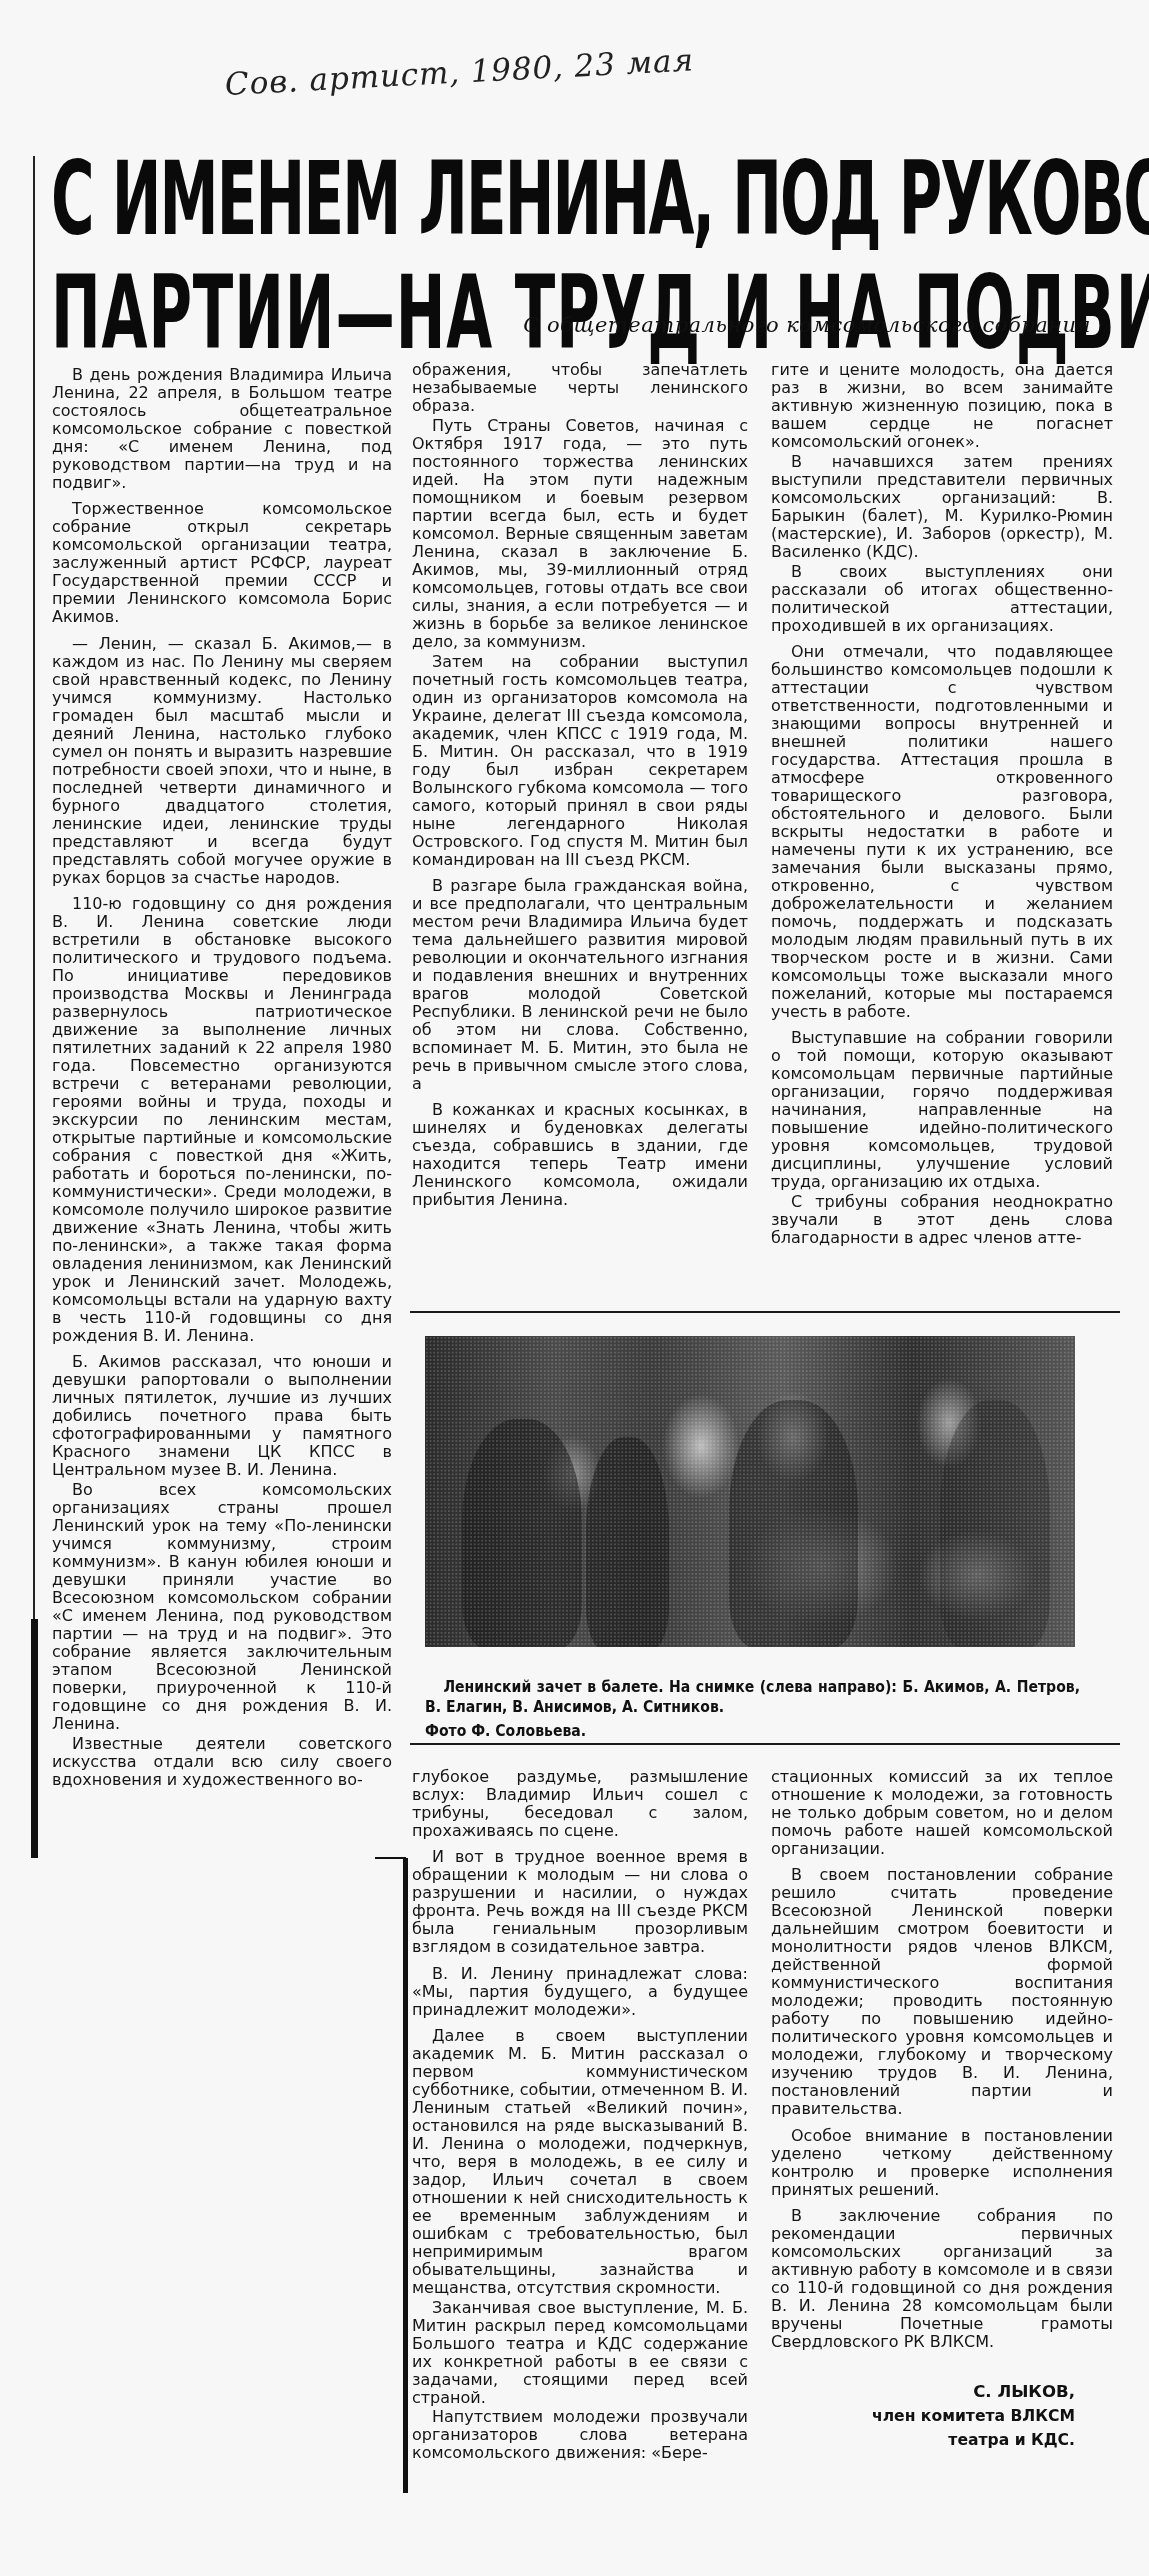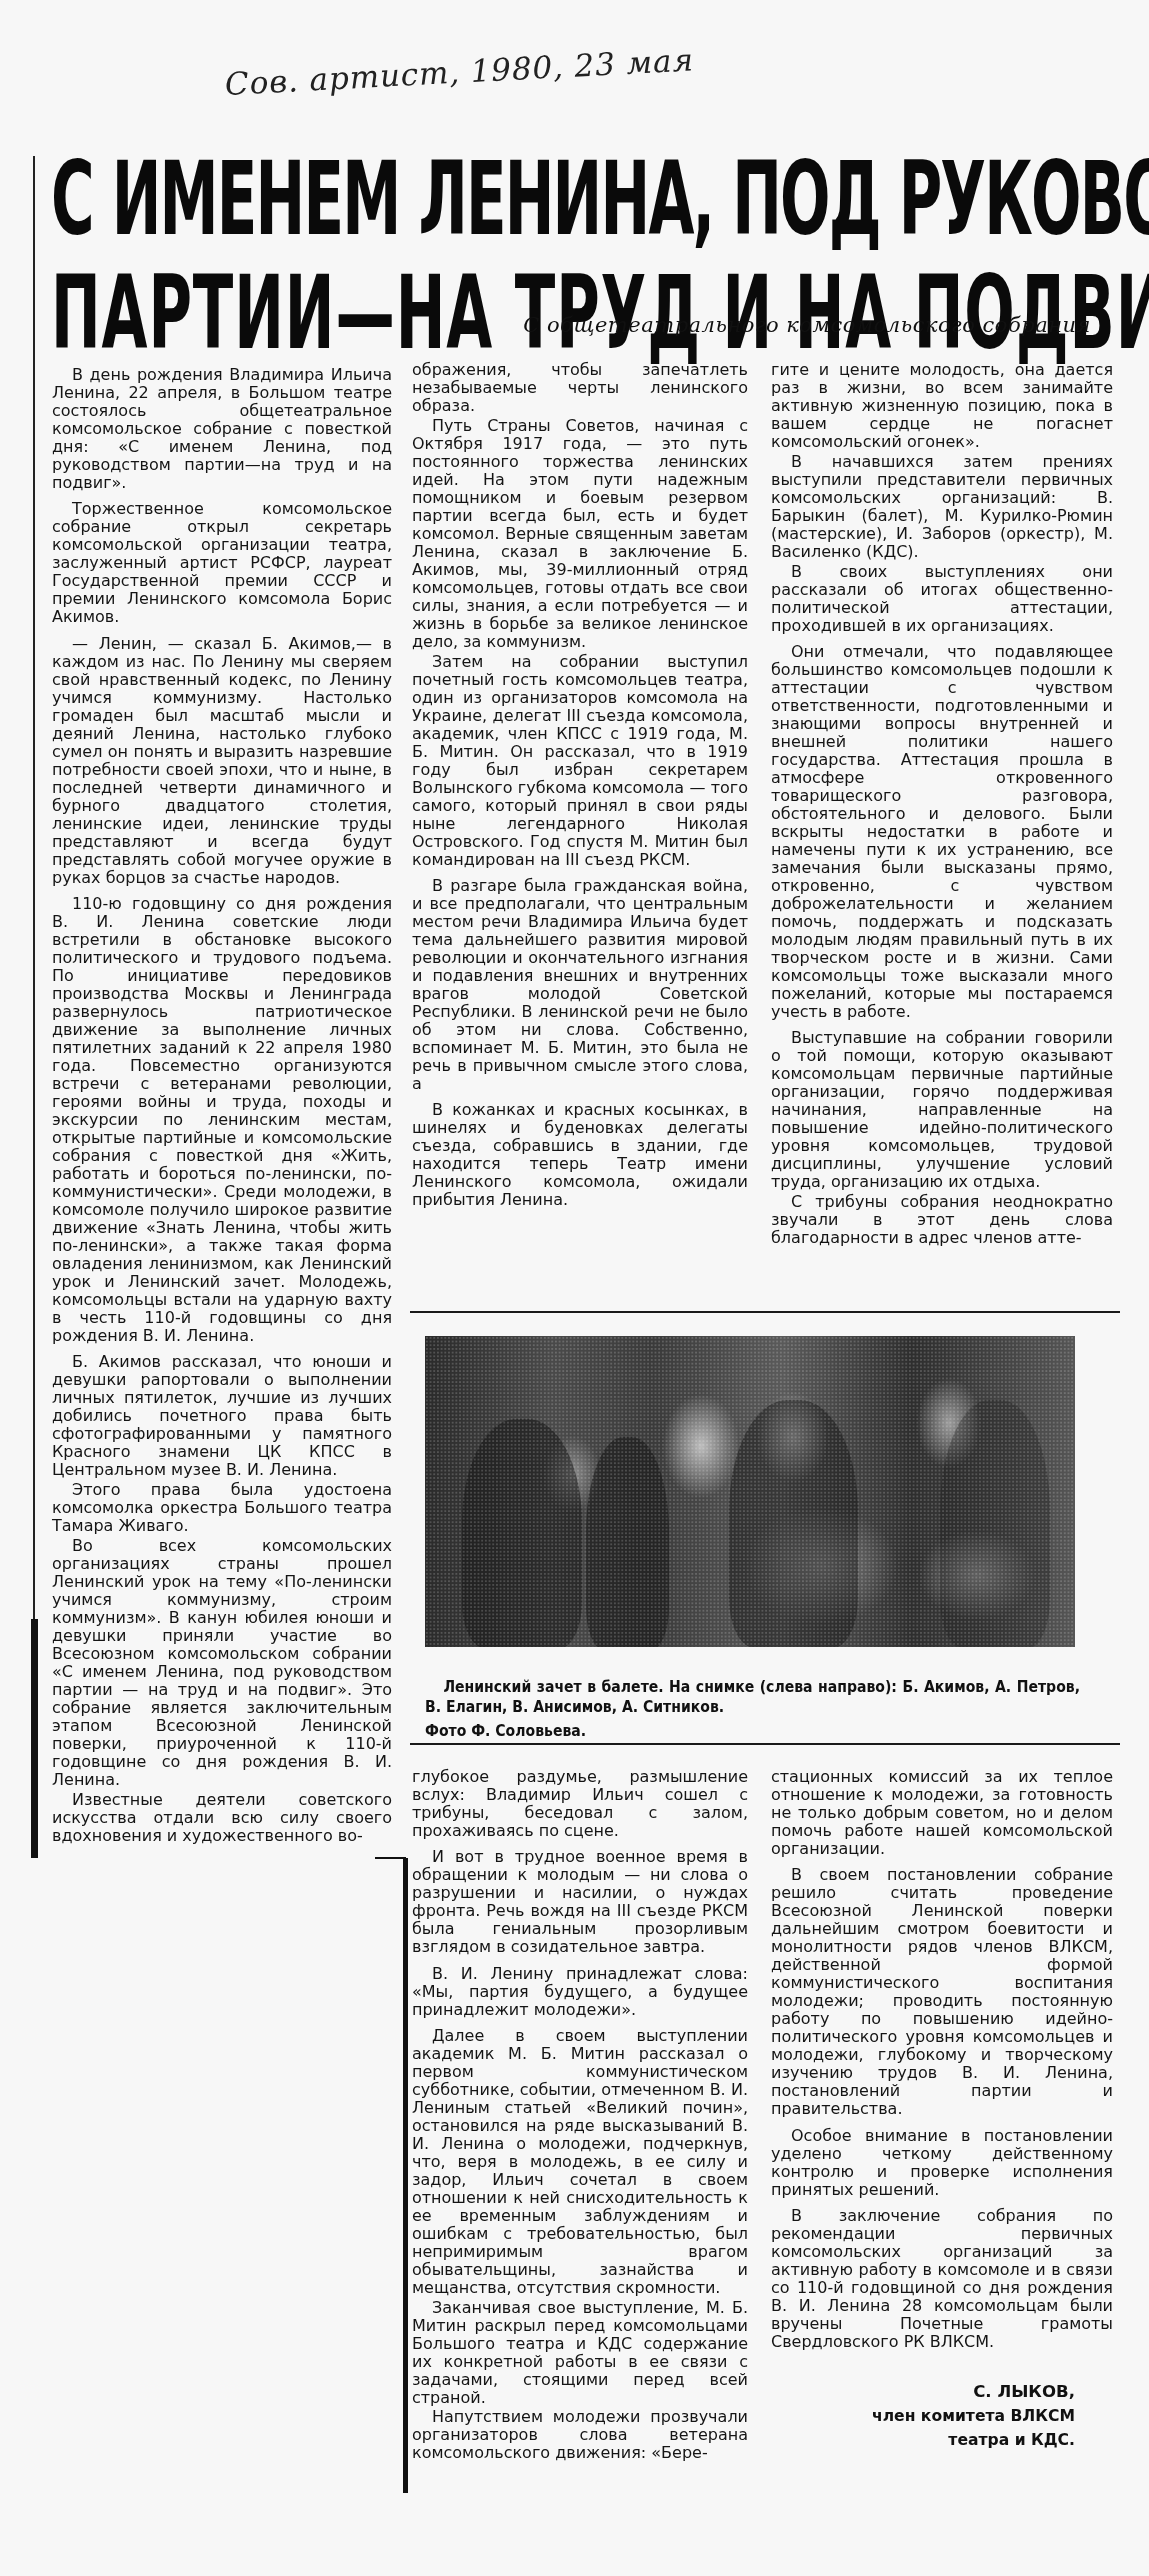--- a/index.html
+++ b/index.html
@@ -215,21 +215,20 @@
   </h1>
 
   <div class="subheadline">С общетеатрального комсомольского собрания</div>
 
   <div class="col" id="col1">
     <p>В день рождения Владимира Ильича Ленина, 22 апреля, в Большом театре состоялось общетеатральное комсомольское собрание с повесткой дня: «С именем Ленина, под руководством партии—на труд и на подвиг».</p>
     <p>Торжественное комсомольское собрание открыл секретарь комсомольской организации театра, заслуженный артист РСФСР, лауреат Государственной премии СССР и премии Ленинского комсомола Борис Акимов.</p>
     <p>— Ленин, — сказал Б. Акимов,— в каждом из нас. По Ленину мы сверяем свой нравственный кодекс, по Ленину учимся коммунизму. Настолько громаден был масштаб мысли и деяний Ленина, настолько глубоко сумел он понять и выразить назревшие потребности своей эпохи, что и ныне, в последней четверти динамичного и бурного двадцатого столетия, ленинские идеи, ленинские труды представляют и всегда будут представлять собой могучее оружие в руках борцов за счастье народов.</p>
     <p>110-ю годовщину со дня рождения В. И. Ленина советские люди встретили в обстановке высокого политического и трудового подъема. По инициативе передовиков производства Москвы и Ленинграда развернулось патриотическое движение за выполнение личных пятилетних заданий к 22 апреля 1980 года. Повсеместно организуются встречи с ветеранами революции, героями войны и труда, походы и экскурсии по ленинским местам, открытые партийные и комсомольские собрания с повесткой дня «Жить, работать и бороться по-ленински, по-коммунистически». Среди молодежи, в комсомоле получило широкое развитие движение «Знать Ленина, чтобы жить по-ленински», а также такая форма овладения ленинизмом, как Ленинский урок и Ленинский зачет. Молодежь, комсомольцы встали на ударную вахту в честь 110-й годовщины со дня рождения В. И. Ленина.</p>
     <p class="tight">Б. Акимов рассказал, что юноши и девушки рапортовали о выполнении личных пятилеток, лучшие из лучших добились почетного права быть сфотографированными у памятного Красного знамени ЦК КПСС в Центральном музее В. И. Ленина.</p>
-    <p class="tight">Этого права была удостоена комсомолка оркестра Большого театра Тамара Живаго.</p>
     <p class="tight">Во всех комсомольских организациях страны прошел Ленинский урок на тему «По-ленински учимся коммунизму, строим коммунизм». В канун юбилея юноши и девушки приняли участие во Всесоюзном комсомольском собрании «С именем Ленина, под руководством партии — на труд и на подвиг». Это собрание является заключительным этапом Всесоюзной Ленинской поверки, приуроченной к 110-й годовщине со дня рождения В. И. Ленина.</p>
     <p class="tight">Известные деятели советского искусства отдали всю силу своего вдохновения и художественного во-</p>
   </div>
 
   <div class="col" id="col2">
     <p class="cont tight">ображения, чтобы запечатлеть незабываемые черты ленинского образа.</p>
     <p class="tight">Путь Страны Советов, начиная с Октября 1917 года, — это путь постоянного торжества ленинских идей. На этом пути надежным помощником и боевым резервом партии всегда был, есть и будет комсомол. Верные священным заветам Ленина, сказал в заключение Б. Акимов, мы, 39-миллионный отряд комсомольцев, готовы отдать все свои силы, знания, а если потребуется — и жизнь в борьбе за великое ленинское дело, за коммунизм.</p>
     <p>Затем на собрании выступил почетный гость комсомольцев театра, один из организаторов комсомола на Украине, делегат III съезда комсомола, академик, член КПСС с 1919 года, М. Б. Митин. Он рассказал, что в 1919 году был избран секретарем Волынского губкома комсомола — того самого, который принял в свои ряды ныне легендарного Николая Островского. Год спустя М. Митин был командирован на III съезд РКСМ.</p>
     <p>В разгаре была гражданская война, и все предполагали, что центральным местом речи Владимира Ильича будет тема дальнейшего развития мировой революции и окончательного изгнания и подавления внешних и внутренних врагов молодой Советской Республики. В ленинской речи не было об этом ни слова. Собственно, вспоминает М. Б. Митин, это была не речь в привычном смысле этого слова, а</p>
     <p>В кожанках и красных косынках, в шинелях и буденовках делегаты съезда, собравшись в здании, где находится теперь Театр имени Ленинского комсомола, ожидали прибытия Ленина.</p>

